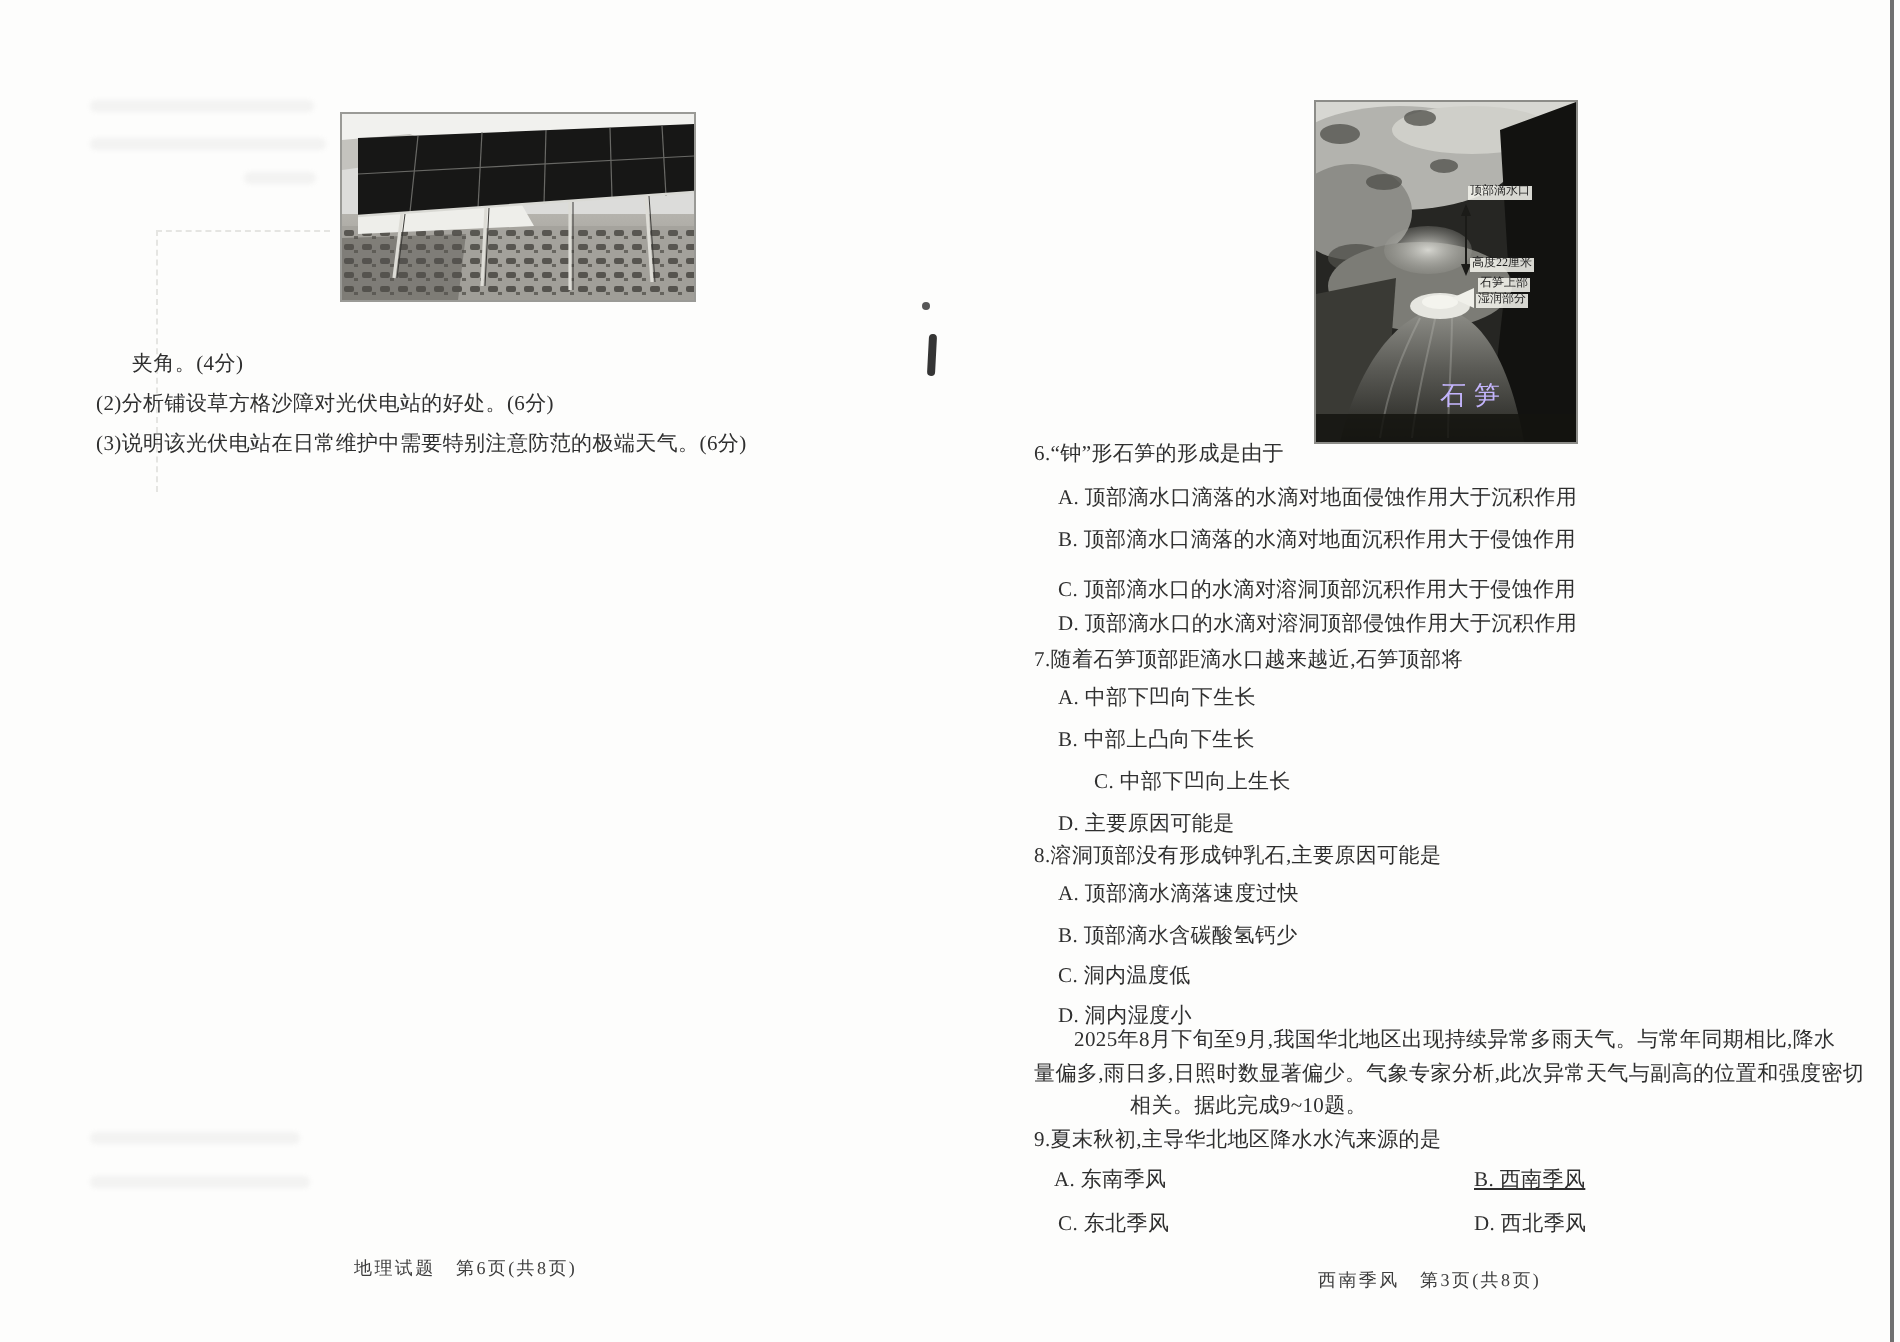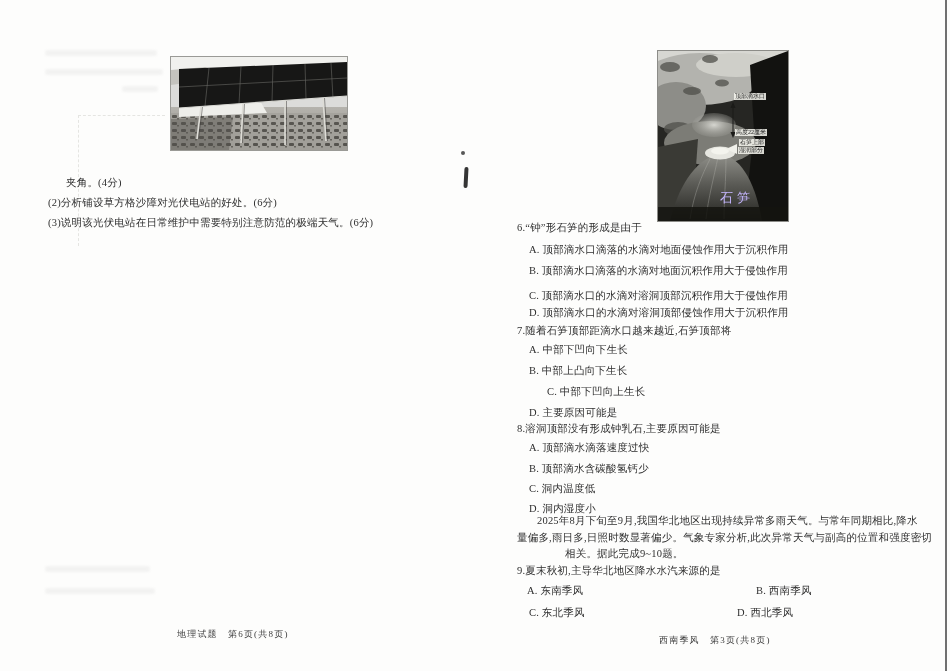--- a/index.html
+++ b/index.html
@@ -179,19 +179,19 @@
   <div class="t" style="left:529px;top:462px;">B. 顶部滴水含碳酸氢钙少</div>
   <div class="t" style="left:529px;top:482px;">C. 洞内温度低</div>
   <div class="t" style="left:529px;top:502px;">D. 洞内湿度小</div>
 
   <div class="t" style="left:537px;top:514px;">2025年8月下旬至9月,我国华北地区出现持续异常多雨天气。与常年同期相比,降水</div>
   <div class="t" style="left:517px;top:531px;">量偏多,雨日多,日照时数显著偏少。气象专家分析,此次异常天气与副高的位置和强度密切</div>
   <div class="t" style="left:517px;top:547px;margin-left:48px;">相关。据此完成9~10题。</div>
 
   <div class="t" style="left:517px;top:564px;">9.夏末秋初,主导华北地区降水水汽来源的是</div>
   <div class="t" style="left:527px;top:584px;font-family:Liberation Serif, serif;">A. 东南季风</div>
-  <div class="t" style="left:756px;top:584px;">B. 西南季风</div>
+  <div class="t" style="left:737px;top:584px;text-decoration:underline;">B. 西南季风</div>
   <div class="t" style="left:529px;top:606px;">C. 东北季风</div>
   <div class="t" style="left:737px;top:606px;">D. 西北季风</div>
 
   <div class="footer" style="left:659px;top:634px;">西南季风　第3页(共8页)</div>
 
 </div>
 
 </body></html>

